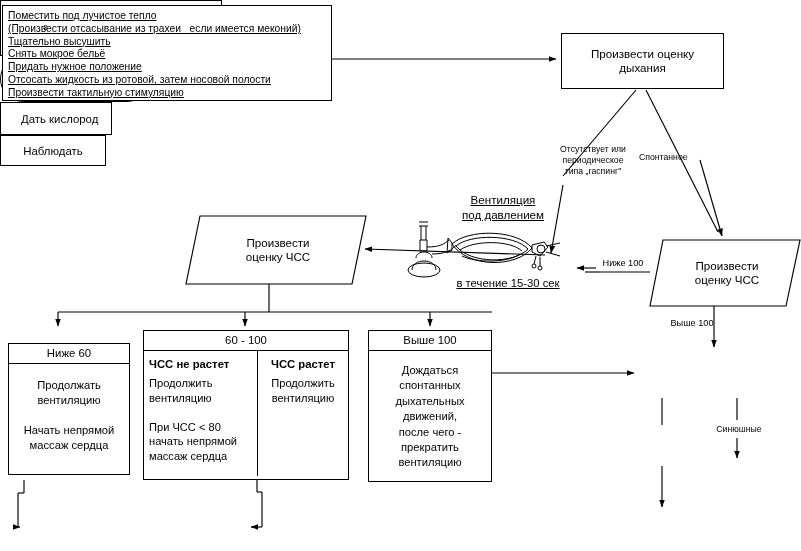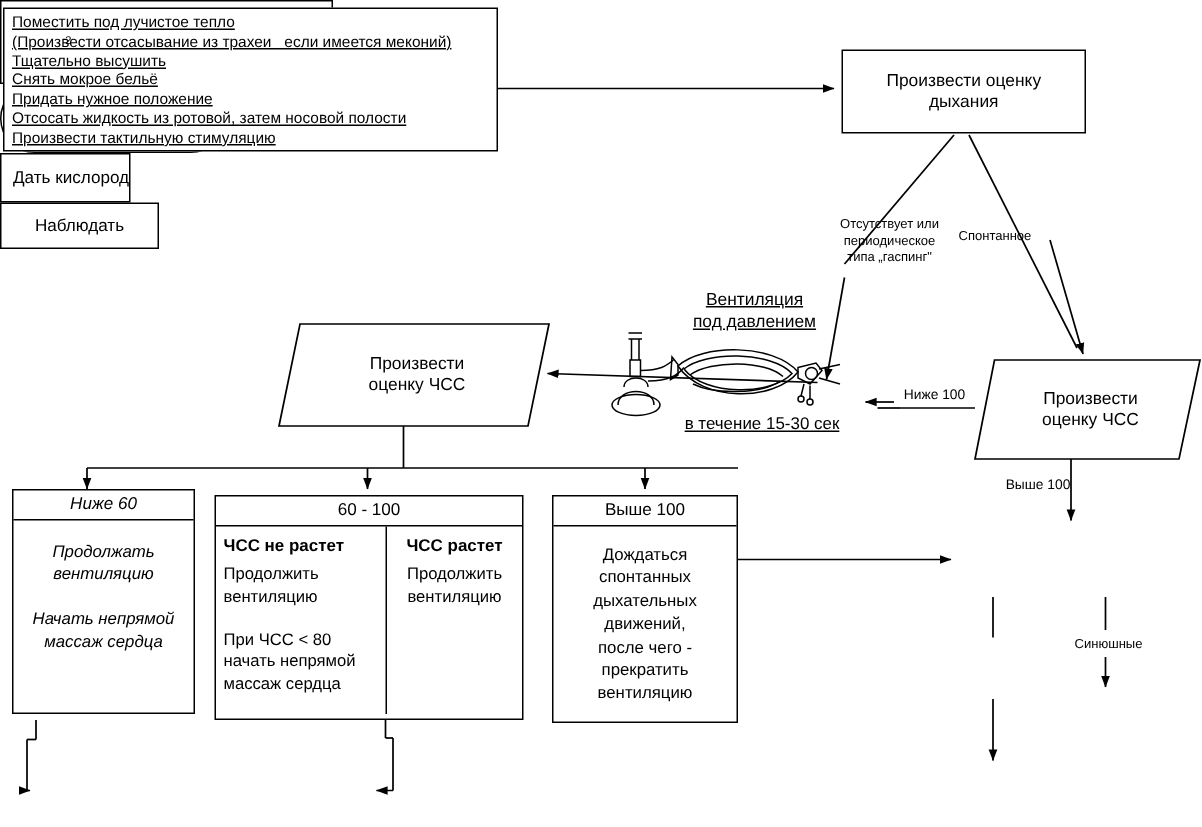--- a/index.html
+++ b/index.html
@@ -40,21 +40,21 @@
   #hr-left-wrap .para-label{left:14px;right:10px;}
   #hr-right-wrap{left:650px;top:240px;width:150px;height:66px;}
   #hr-right-wrap .para-label{left:10px;right:6px;}
 
   
   .branch{position:absolute;border:1.2px solid #000;background:#fff;box-sizing:border-box;}
   .branch-head{border-bottom:1.2px solid #000;text-align:center;font-size:11.4px;
     padding:3px 0 4px;box-sizing:border-box;}
   .branch-body{font-size:11.2px;line-height:15px;box-sizing:border-box;padding:8px 6px;}
 
-  #branch-low{left:8px;top:326px;width:122px;height:150px;font-style:italic;}
+  #branch-low{left:8px;top:343px;width:122px;height:132px;}
   #branch-low .branch-body{text-align:center;padding-top:14px;}
   #branch-mid{left:143px;top:330px;width:206px;height:150px;}
   #branch-mid .cols{display:flex;height:calc(100% - 23px);}
   #branch-mid .col-a{width:114px;border-right:1.2px solid #000;box-sizing:border-box;padding:7px 5px;}
   #branch-mid .col-b{flex:1;box-sizing:border-box;padding:7px 5px;text-align:center;}
   .sub-title{font-weight:bold;font-size:11.3px;margin-bottom:6px;}
   .sub-body{font-size:11.1px;line-height:14.6px;}
   #branch-high{left:368px;top:330px;width:124px;height:152px;}
   #branch-high .branch-body{text-align:center;padding-top:12px;line-height:15.4px;}
 
@@ -62,22 +62,22 @@
   #med-box{left:24px;top:487px;width:222px;height:56px;border:1.2px solid #000;
     background:#fff;box-sizing:border-box;padding:4px 5px;font-size:10.4px;line-height:13px;}
   #med-box .bold{font-weight:bold;}
 
   
   #skin-assess{left:639px;top:352px;width:150px;height:46px;border:1.3px solid #000;
     border-radius:23px;background:#fff;display:flex;align-items:center;justify-content:center;
     text-align:center;font-size:11.3px;line-height:14px;box-sizing:border-box;}
 
   
-  #give-oxygen{left:696px;top:463px;width:87px;height:33px;border:1.2px solid #000;
-    display:flex;align-items:center;justify-content:flex-end;font-size:11.4px;box-sizing:border-box;}
+  #give-oxygen{left:696px;top:463px;width:112px;height:33px;border:1.2px solid #000;
+    display:flex;align-items:center;justify-content:flex-start;font-size:11.4px;box-sizing:border-box;padding-left:20px;}
   #observe{left:609px;top:512px;width:106px;height:31px;border:1.2px solid #000;
     display:flex;align-items:center;justify-content:center;font-size:11.4px;box-sizing:border-box;}
 
   
   .elabel{position:absolute;font-size:8.7px;line-height:11px;text-align:center;}
   #lbl-absent{left:552px;top:144px;width:82px;}
   #lbl-spont{left:639px;top:152px;width:72px;text-align:left;}
   #lbl-below100{left:600px;top:258px;width:46px;font-size:9.2px;}
   #lbl-above100{left:663px;top:318px;width:58px;font-size:9.2px;}
   #lbl-pink{left:608px;top:432px;width:92px;}

